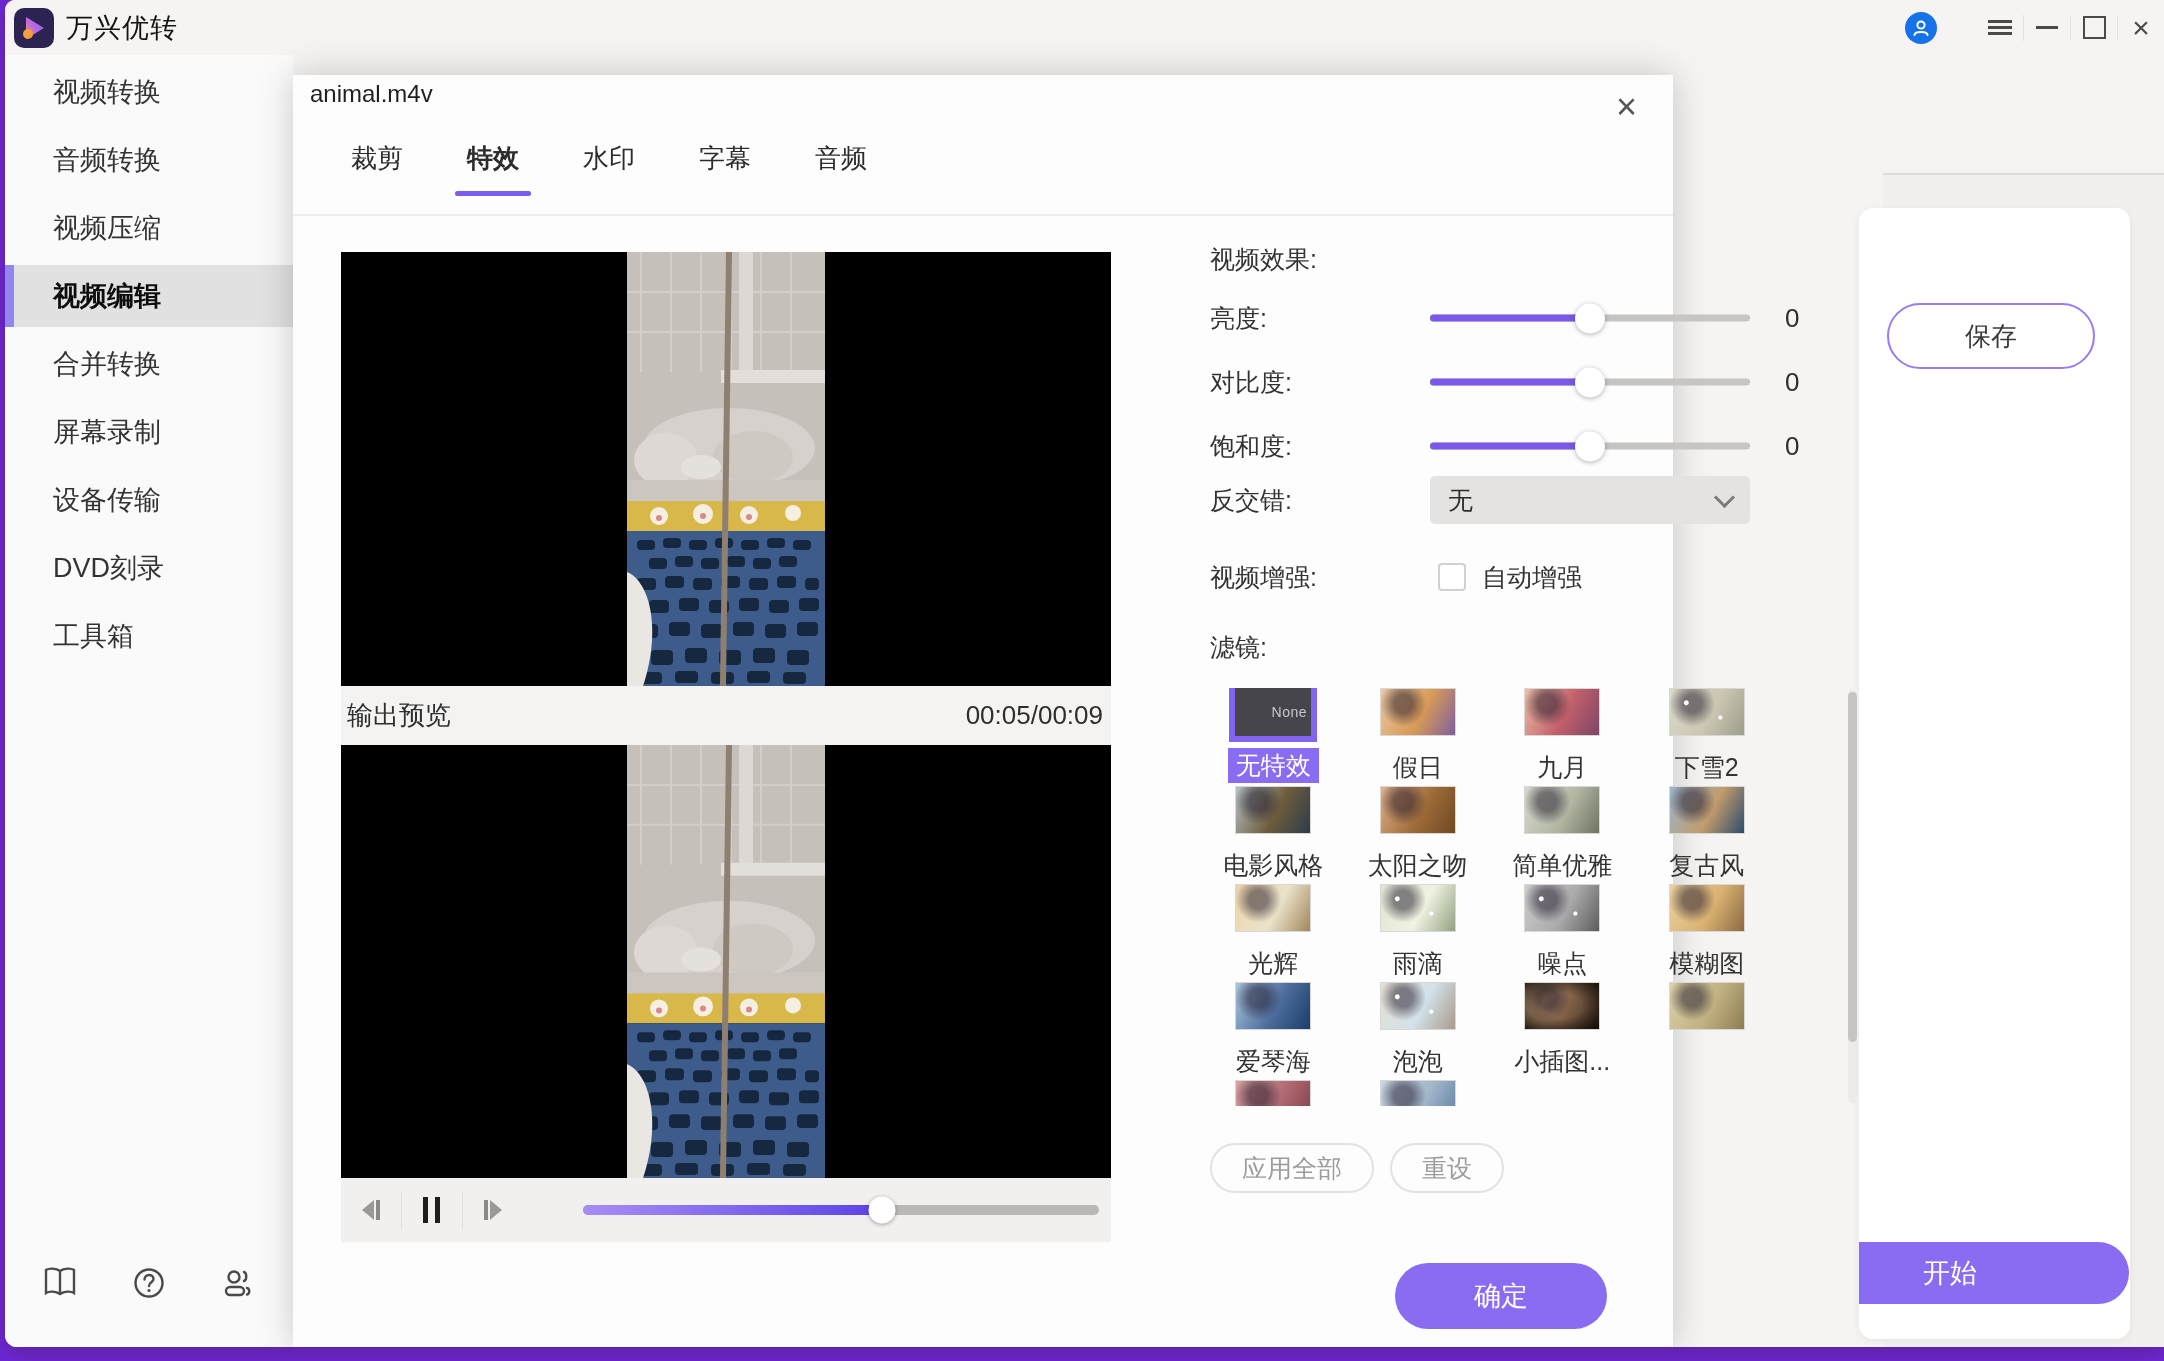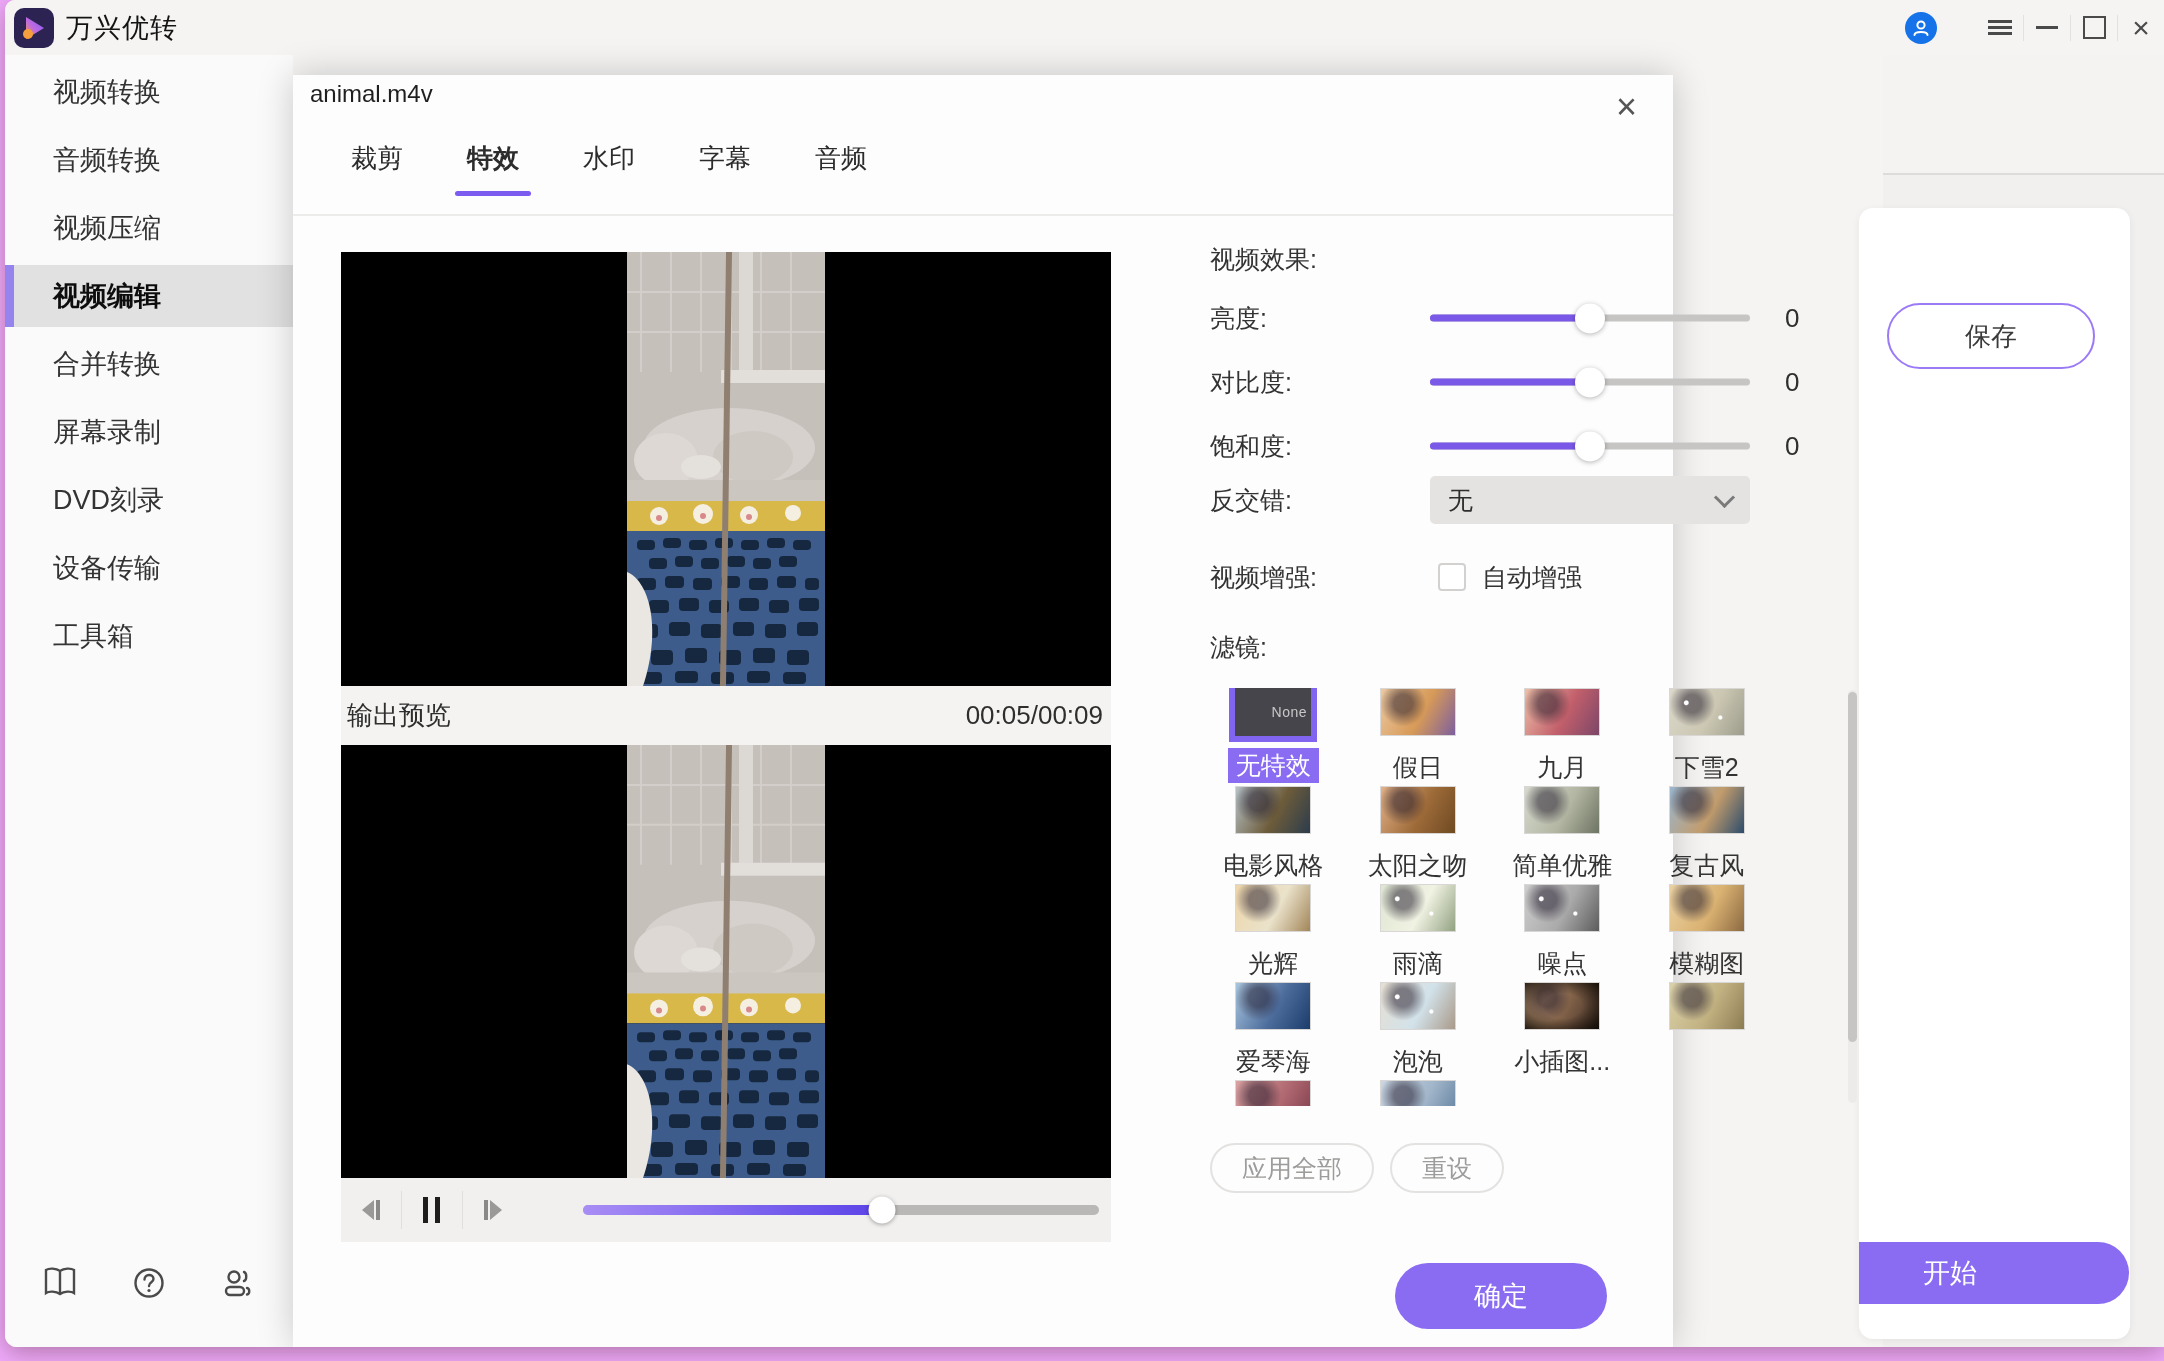--- a/index.html
+++ b/index.html
@@ -1,17 +1,17 @@
 <!DOCTYPE html>
 <html><head>
 <meta charset="utf-8">
 <style>
   html,body{margin:0;padding:0;}
   body{font-family:"Liberation Sans","DejaVu Sans",sans-serif;}
-  .stage{position:relative;width:2164px;height:1361px;background:#f0abfc;overflow:hidden;}
+  .stage{position:relative;width:2164px;height:1361px;background:#6d28d9;overflow:hidden;}
   .app-window{position:absolute;left:5px;top:0;right:0;bottom:14px;background:#f5f4f3;
     border-radius:10px 0 0 12px;box-shadow:0 6px 24px rgba(60,20,20,.35);overflow:hidden;}
   
   .titlebar{position:absolute;left:0;top:0;right:0;height:55px;background:#f5f4f3;display:flex;align-items:center;}
   .logo{width:40px;height:40px;margin-left:9px;border-radius:10px;background:#2c2353;display:flex;align-items:center;justify-content:center;}
   .app-name{margin-left:12px;font-size:27px;color:#141414;letter-spacing:1px;}
   .tb-spacer{flex:1;}
   .avatar{width:32px;height:32px;border-radius:50%;background:#1572e8;display:flex;align-items:center;justify-content:center;margin-right:40px;}
   .win-controls{display:flex;align-items:center;height:100%;}
   .win-btn{width:46px;height:100%;display:flex;align-items:center;justify-content:center;color:#4a4a4a;}
@@ -161,24 +161,24 @@
           <div class="side-item active">
     <span>视频编辑</span>
   </div>
           <div class="side-item">
     <span>合并转换</span>
   </div>
           <div class="side-item">
     <span>屏幕录制</span>
   </div>
           <div class="side-item">
+    <span>设备传输</span>
+  </div>
+          <div class="side-item">
     <span>DVD刻录</span>
-  </div>
-          <div class="side-item">
-    <span>设备传输</span>
   </div>
           <div class="side-item">
     <span>工具箱</span>
   </div>
         </div>
       <div class="side-footer">
         <svg width="34" height="30" viewBox="0 0 34 30">
           <path d="M17 4 C13 1 6 1 3 3 V26 C6 24 13 24 17 27 C21 24 28 24 31 26 V3 C28 1 21 1 17 4 Z M17 4 V27" fill="none" stroke="#4a4a4a" stroke-width="2.4"></path>
         </svg>
         <svg width="32" height="32" viewBox="0 0 32 32">

